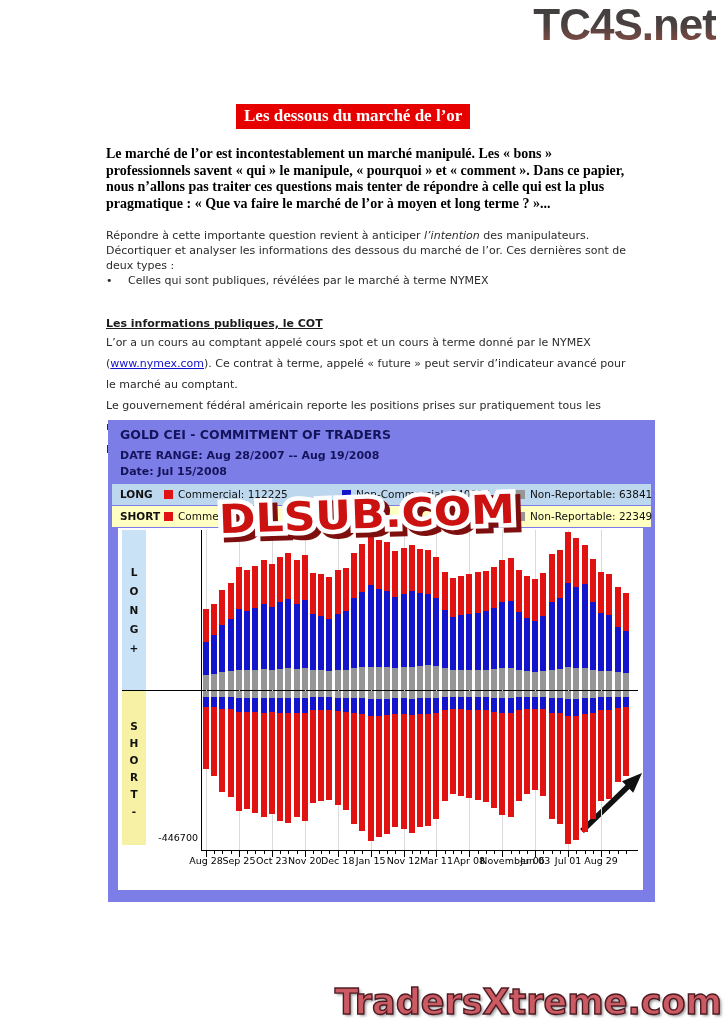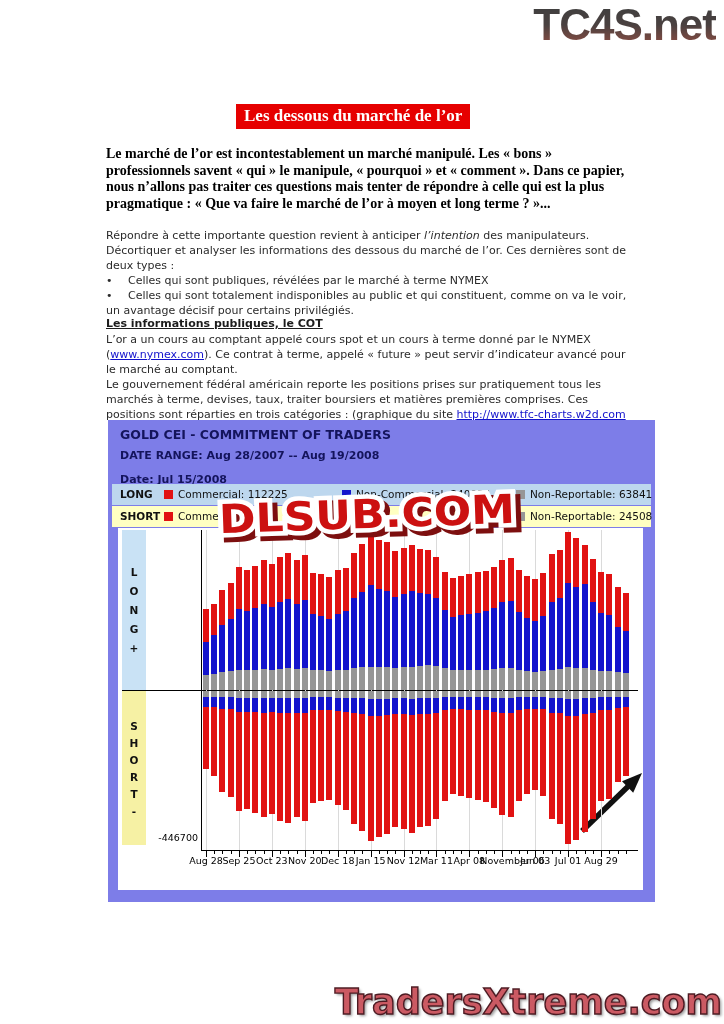--- a/index.html
+++ b/index.html
@@ -33,32 +33,32 @@
     font-family:"Liberation Serif","DejaVu Serif",serif; font-weight:bold; font-size:14px;
     line-height:16.5px; color:#000;
   }
   .para1 { position:absolute; left:106px; top:228px; width:528px; font-size:11px; line-height:15px; color:#2a2a2a; }
   .bullet-line { }
   .bullet-char { display:inline-block; width:22px; }
   .cot-heading {
     position:absolute; left:106px; top:317px; font-size:11px; font-weight:bold;
     text-decoration:underline; color:#1c1c1c;
   }
-  .para2 { position:absolute; left:106px; top:332px; width:530px; font-size:11px; line-height:15px; color:#2a2a2a; }
+  .para2 { position:absolute; left:106px; top:332px; width:530px; font-size:11px; line-height:21px; color:#2a2a2a; }
   a.doc-link { color:#1111cc; text-decoration:underline; cursor:pointer; }
   .em { font-style:italic; }
   
   .chart {
     position:absolute; left:108px; top:420px; width:547px; height:482px;
     background:#7d7de8;
   }
   .chart-header { position:absolute; left:12px; top:7px; right:8px; color:#14145c; }
   .chart-title { font-size:12.5px; font-weight:bold; }
   .chart-range { font-size:11px; font-weight:bold; margin-top:7px; }
-  .chart-date  { font-size:11px; font-weight:bold; margin-top:11px; }
+  .chart-date  { font-size:11px; font-weight:bold; margin-top:3px; }
   .legend-row { position:absolute; left:4px; right:4px; height:21px; font-size:10.5px; color:#111; }
   .legend-row.long  { top:64px;  background:#bdd7ee; }
   .legend-row.short { top:86px; background:#ffffc2; }
   .legend-side { position:absolute; left:8px; top:4px; font-weight:bold; }
   .legend-item { position:absolute; top:4px; white-space:nowrap;margin-left:8px; }
   .legend-item .sq { display:inline-block; width:9px; height:9px; margin-right:5px; vertical-align:-1px; }
   .li-0 { left:44px; } .li-1 { left:222px; } .li-2 { left:396px;text-align:center; }
   .plot {
     position:absolute; left:10px; top:108px; width:525px; height:362px; background:#fff;
   }
@@ -84,21 +84,20 @@
 
 <div class="top-logo">TC4S.net</div>
 
 <div class="title-bar">Les dessous du marché de l’or</div>
 
 <div class="intro">Le marché de l’or est incontestablement un marché manipulé. Les « bons » professionnels savent « qui » le manipule, « pourquoi » et « comment ». Dans ce papier, nous n’allons pas traiter ces questions mais tenter de répondre à celle qui est la plus pragmatique : « Que va faire le marché de l’or à moyen et long terme ? »...</div>
 
 <div class="para1">
   <span>Répondre à cette importante question revient à anticiper </span><span class="em">l’intention</span><span> des manipulateurs. Décortiquer et analyser les informations des dessous du marché de l’or. Ces dernières sont de deux types :</span>
   <div class="bullet-line"><span class="bullet-char">•</span><span>Celles qui sont publiques, révélées par le marché à terme NYMEX</span></div>
-  <div class="bullet-line"><span class="bullet-char">•</span><span>Celles qui sont totalement indisponibles au public  et qui constituent, comme on va le voir, un avantage décisif pour certains privilégiés.</span></div>
 </div>
 
 <div class="cot-heading">Les informations publiques, le COT</div>
 
 <div class="para2">
   <div><span>L’or a un cours au comptant appelé cours spot et un cours à terme donné par le NYMEX (</span><a class="doc-link">www.nymex.com</a><span>). Ce contrat à terme, appelé « future » peut servir d’indicateur avancé pour le marché au comptant.</span></div>
   <div><span>Le gouvernement fédéral américain reporte les positions prises sur pratiquement tous les marchés à terme, devises, taux, traiter boursiers et matières premières comprises. Ces positions sont réparties en trois catégories : (graphique du site </span><a class="doc-link">http://www.tfc-charts.w2d.com</a></div>
 </div>
 
 <div class="chart">
@@ -111,21 +110,21 @@
   <div class="legend-row long">
     <span class="legend-side">LONG</span>
     <span class="legend-item li-0"><span class="sq" style="background: rgb(225, 18, 18);"></span><span>Commercial: 112225</span></span>
     <span class="legend-item li-1"><span class="sq" style="background: rgb(20, 20, 204);"></span><span>Non-Commercial: 240934</span></span>
     <span class="legend-item li-2"><span class="sq" style="background: rgb(150, 150, 150);"></span><span>Non-Reportable: 63841</span></span>
   </div>
 
   <div class="legend-row short">
     <span class="legend-side">SHORT</span>
     <span class="legend-item li-0"><span class="sq" style="background: rgb(225, 18, 18);"></span><span>Commercial:</span></span>
-    <span class="legend-item li-2"><span class="sq" style="background: rgb(150, 150, 150);"></span><span>Non-Reportable: 24508</span></span>
+    <span class="legend-item li-2"><span class="sq" style="background: rgb(150, 150, 150);"></span><span>Non-Reportable: 22349</span></span>
   </div>
 
   <div class="plot" id="plot-area">
     <div class="strip strip-long">
       <span>L</span>
       <span>O</span>
       <span>N</span>
       <span>G</span>
       <span>+</span>
     </div>

